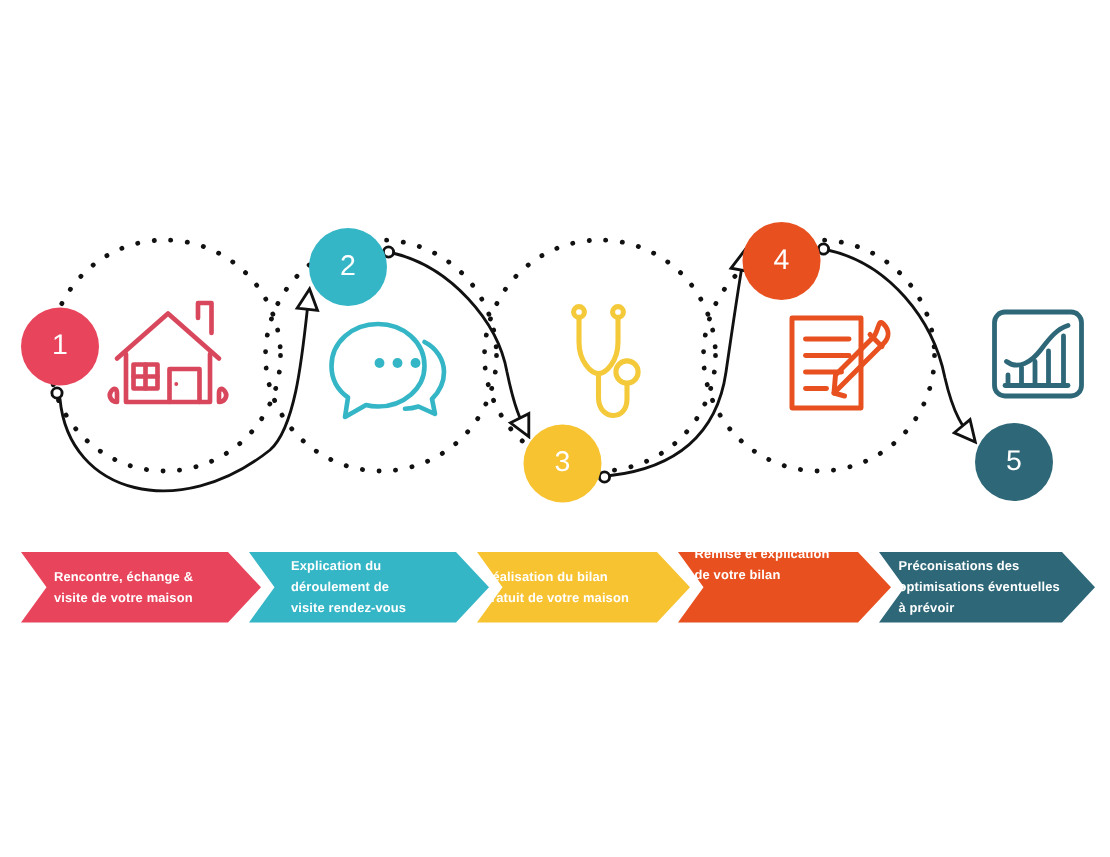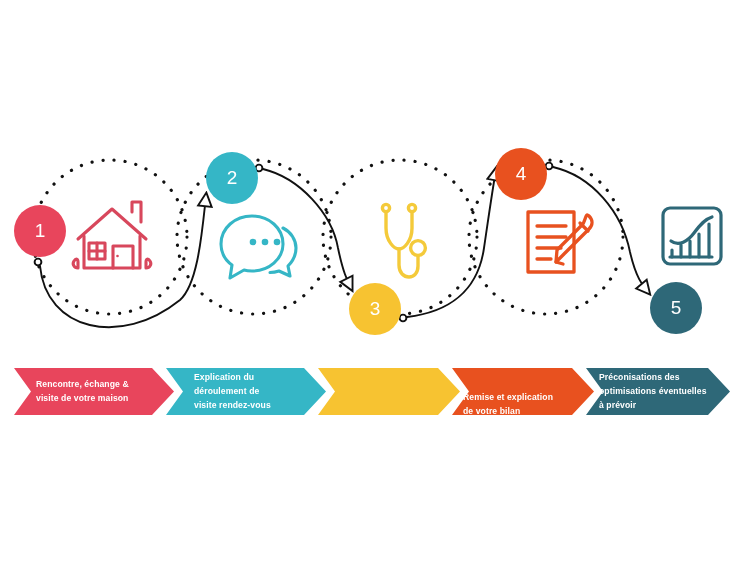--- a/index.html
+++ b/index.html
@@ -148,21 +148,23 @@
       <path d="M452,368 L572,368 L594,391.5 L572,415 L452,415 L469,391.5 Z" fill="#E8511F"></path>
       <path d="M586,368 L708,368 L730,391.5 L708,415 L586,415 L603,391.5 Z" fill="#2E6878"></path>
     </g>
   </svg>
 
   <div class="banner-label" style="left:36px; top:377px; width:120px;">Rencontre, échange &amp;
 visite de votre maison</div>
   <div class="banner-label" style="left:194px; top:370px; width:118px;">Explication du
 déroulement de
 visite rendez-vous</div>
-  <div class="banner-label" style="left:463px; top:390px; width:122px;">Remise et explication
+  <div class="banner-label" style="left:322px; top:377px; width:122px;">Réalisation du bilan
+gratuit de votre maison</div>
+  <div class="banner-label" style="left:463px; top:362px; width:122px;">Remise et explication
 de votre bilan</div>
   <div class="banner-label" style="left:599px; top:370px; width:128px;">Préconisations des
 optimisations éventuelles
 à prévoir</div>
 
   <div class="badge-num" style="left:14px; top:205px; width:52px; height:52px; background:#E8455C; font-size:19px;">
     <span>1</span>
   </div>
   <div class="badge-num" style="left:206px; top:152px; width:52px; height:52px; background:#35B6C6; font-size:19px;">
     <span>2</span>

